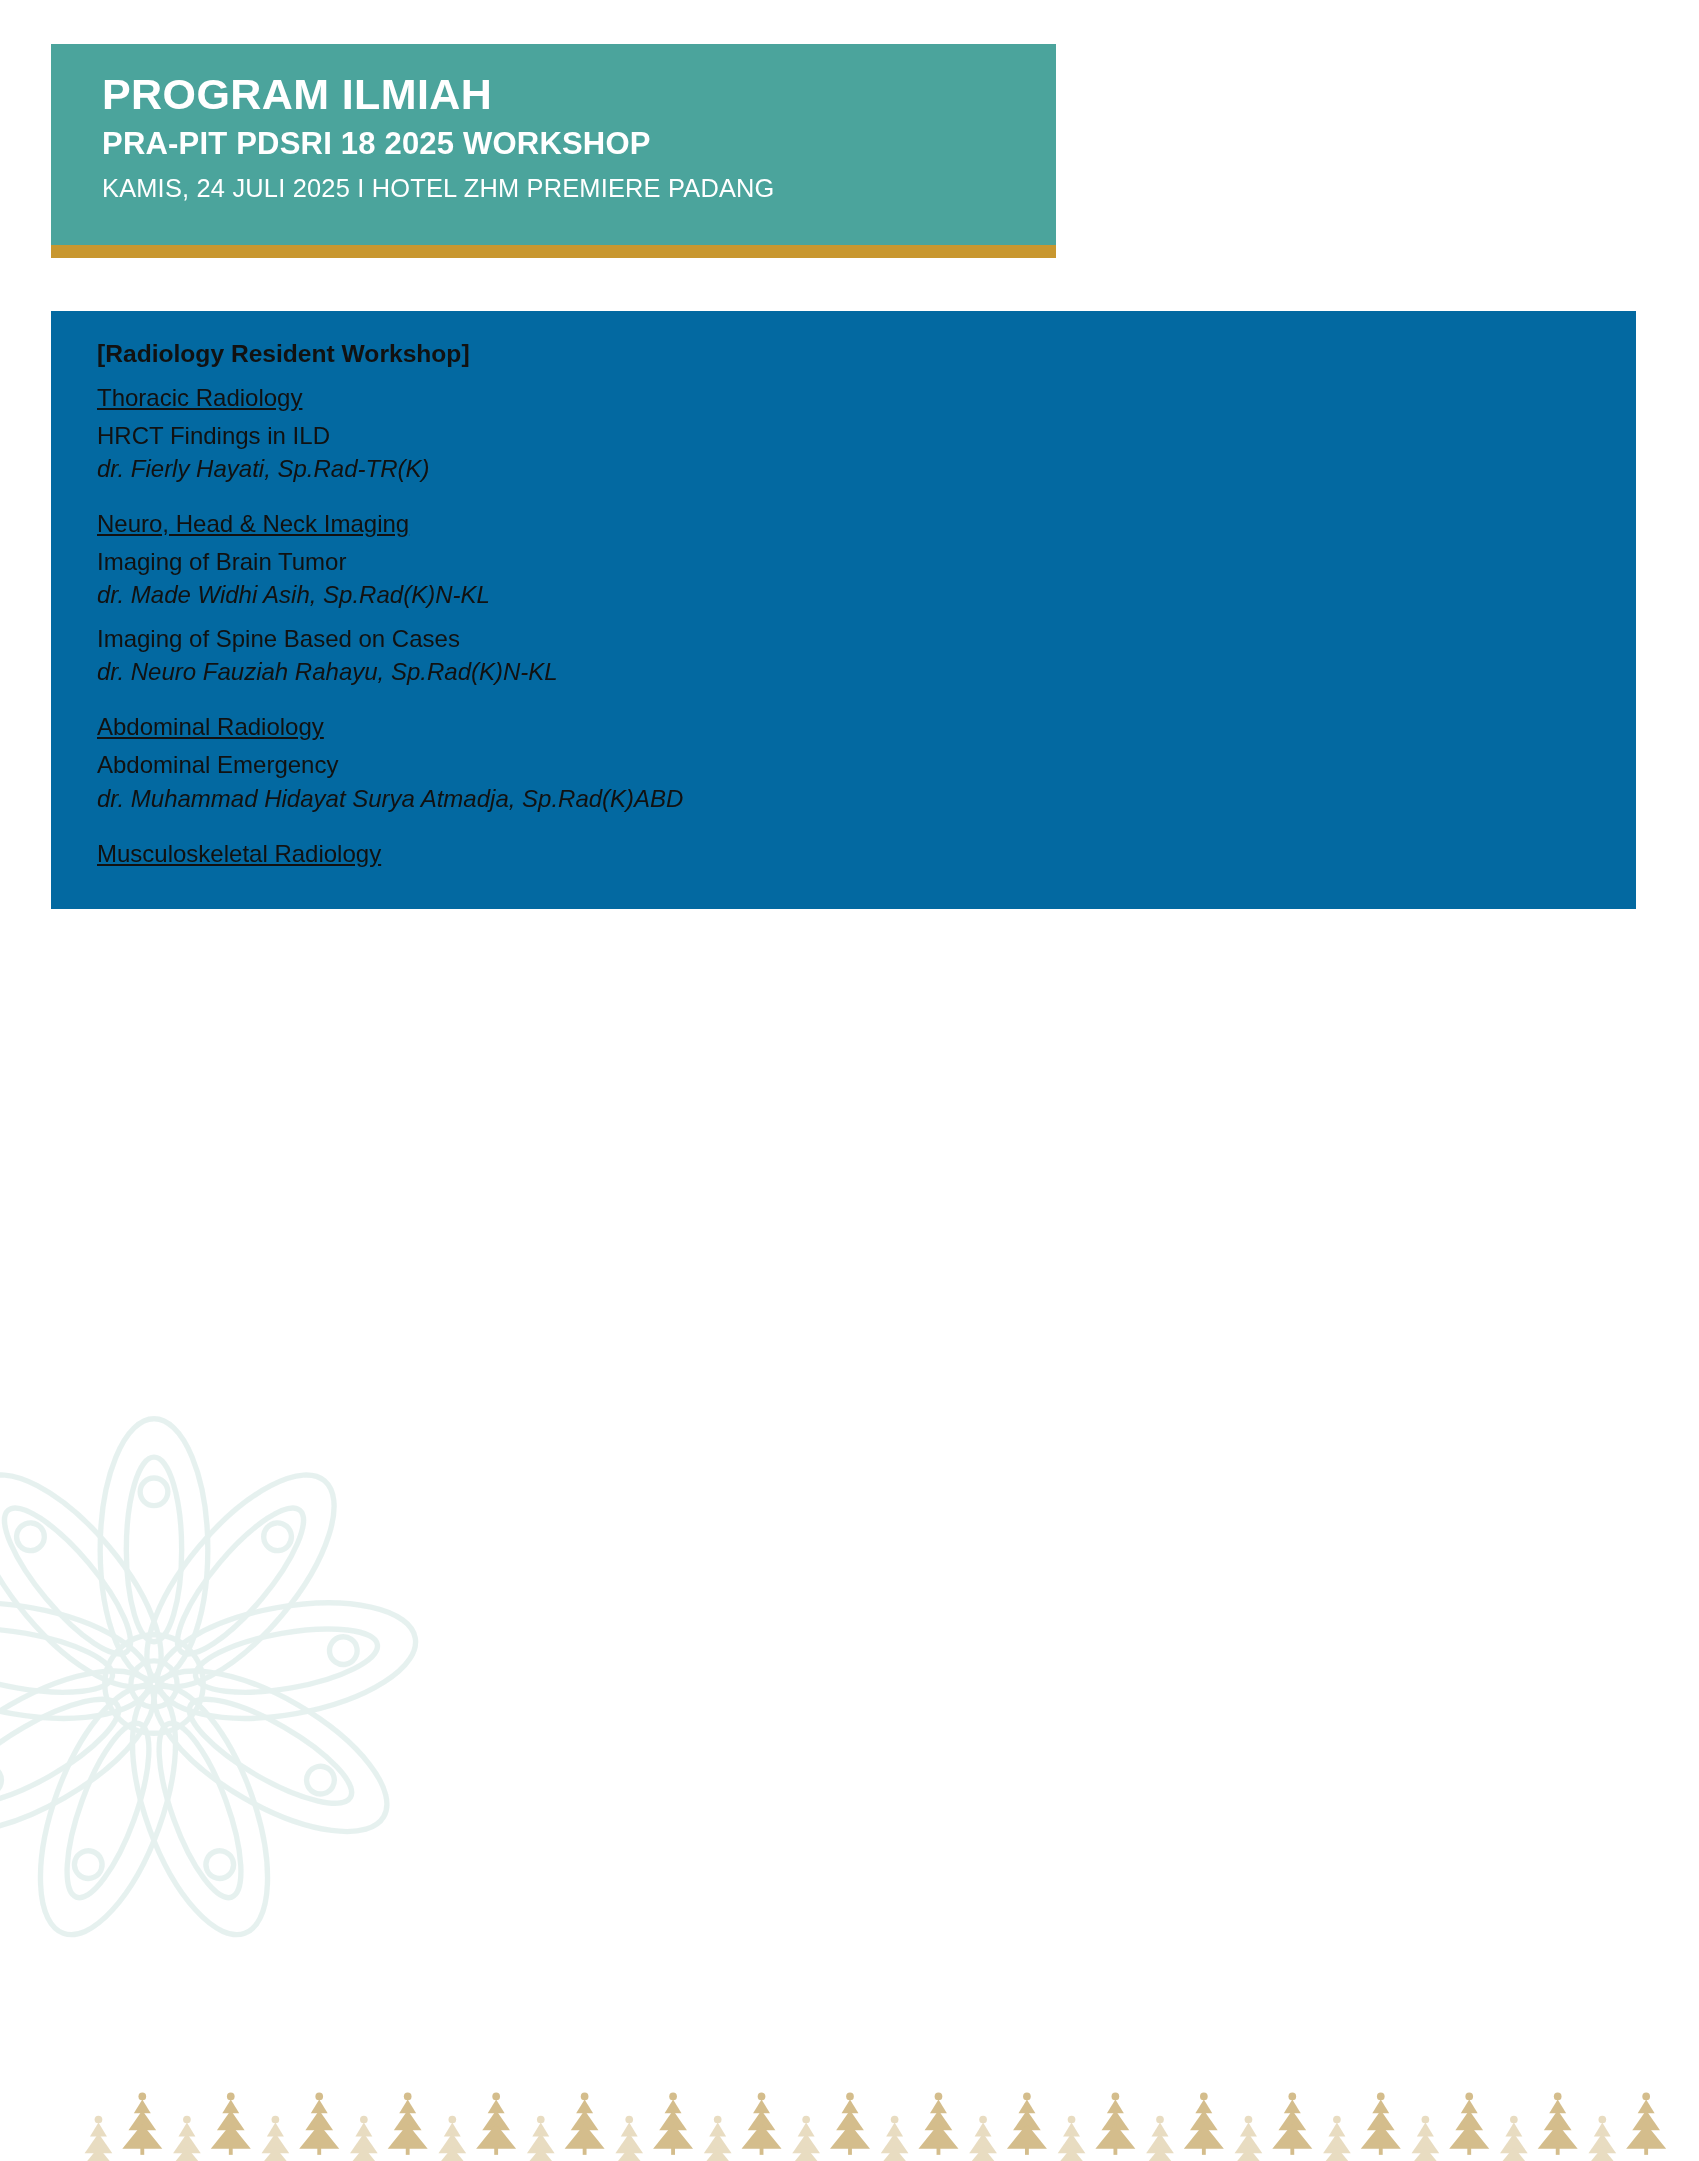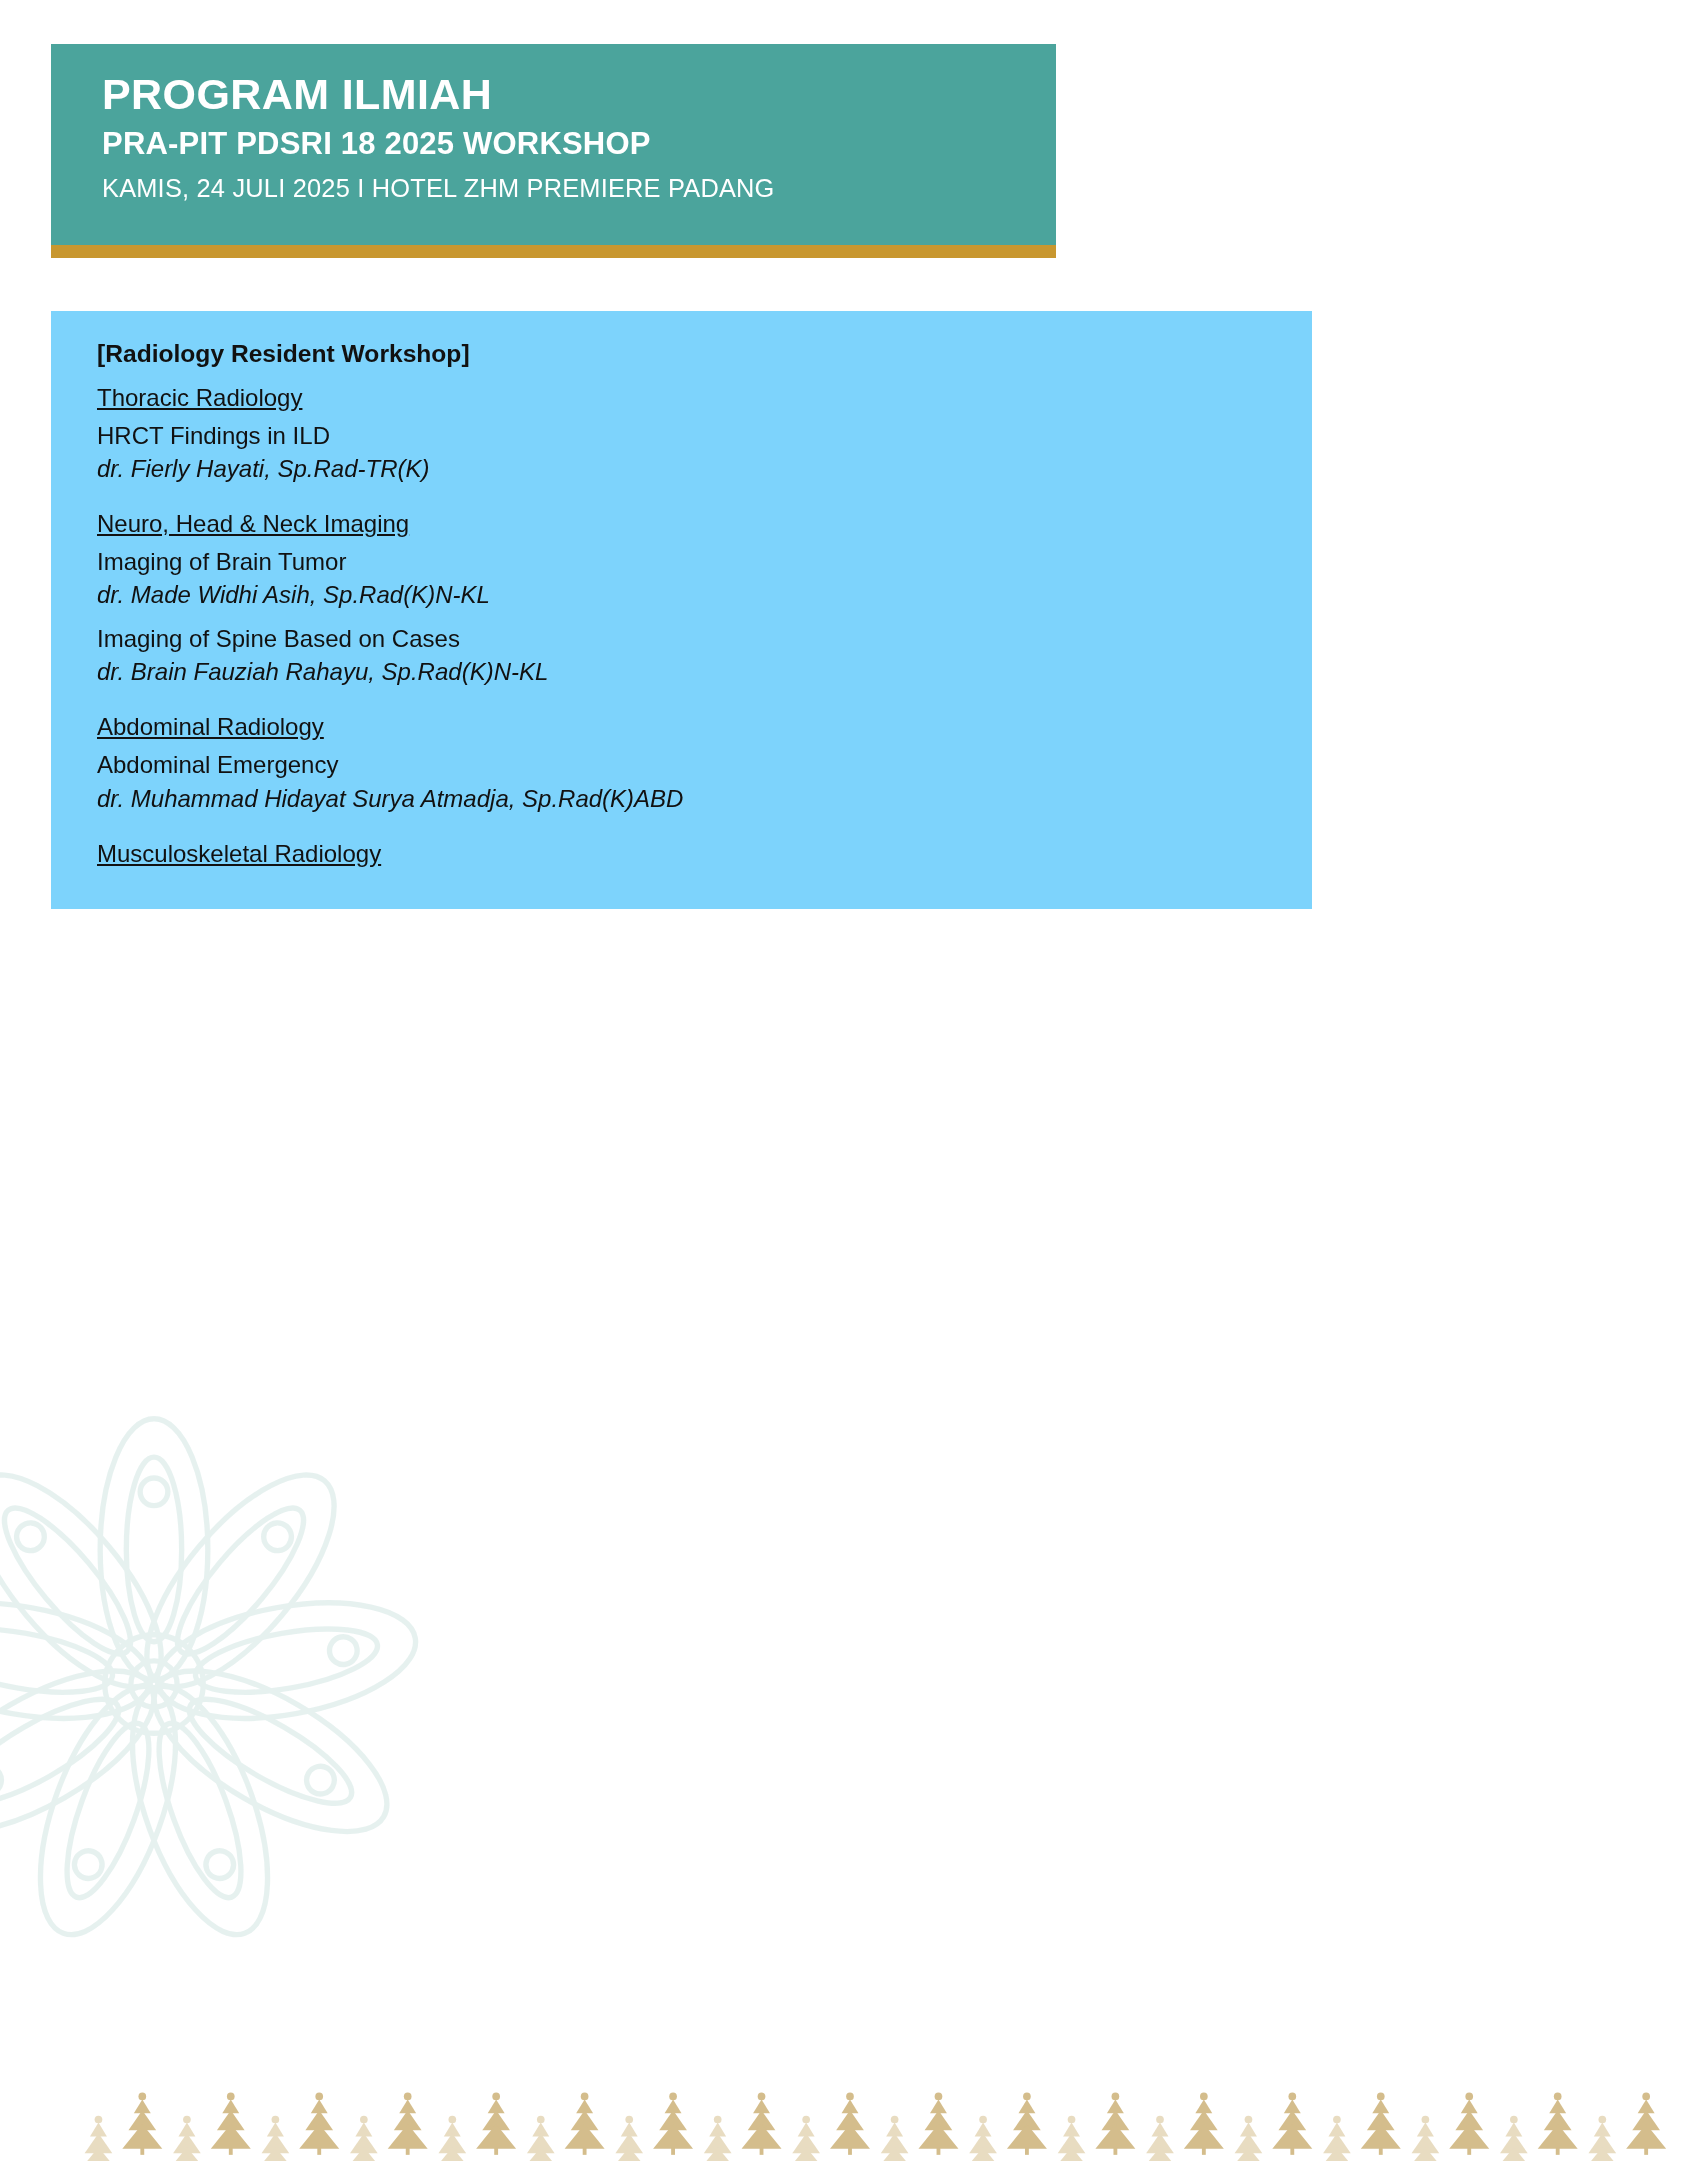--- a/index.html
+++ b/index.html
@@ -61,22 +61,22 @@
     line-height: 1.2;
     margin: 10.8px 0 0 0;
     white-space: nowrap;
   }
 
   
   .card {
     position: absolute;
     left: 51px;
     top: 311px;
-    width: 1261px;
-    background: #7dd3fc;
+    width: 1585px;
+    background: #0369a1;
     padding: 29px 46px 34px 46px;
   }
   .card-title {
     font-size: 24.6px;
     font-weight: bold;
     color: #111111;
     margin: 0 0 14px 0;
   }
   .section { margin-bottom: 23px; }
   .section:last-child { margin-bottom: 0; }
@@ -144,21 +144,21 @@
   </div>
 
   <div class="section">
     <div class="section-head">Neuro, Head &amp; Neck Imaging</div>
     <div class="entry">
       <div class="entry-topic">Imaging of Brain Tumor</div>
       <div class="entry-speaker">dr. Made Widhi Asih, Sp.Rad(K)N-KL</div>
     </div>
     <div class="entry">
       <div class="entry-topic">Imaging of Spine Based on Cases</div>
-      <div class="entry-speaker">dr. Brain Fauziah Rahayu, Sp.Rad(K)N-KL</div>
+      <div class="entry-speaker">dr. Neuro Fauziah Rahayu, Sp.Rad(K)N-KL</div>
     </div>
   </div>
 
   <div class="section">
     <div class="section-head">Abdominal Radiology</div>
     <div class="entry">
       <div class="entry-topic">Abdominal Emergency</div>
       <div class="entry-speaker">dr. Muhammad Hidayat Surya Atmadja, Sp.Rad(K)ABD</div>
     </div>
   </div>

